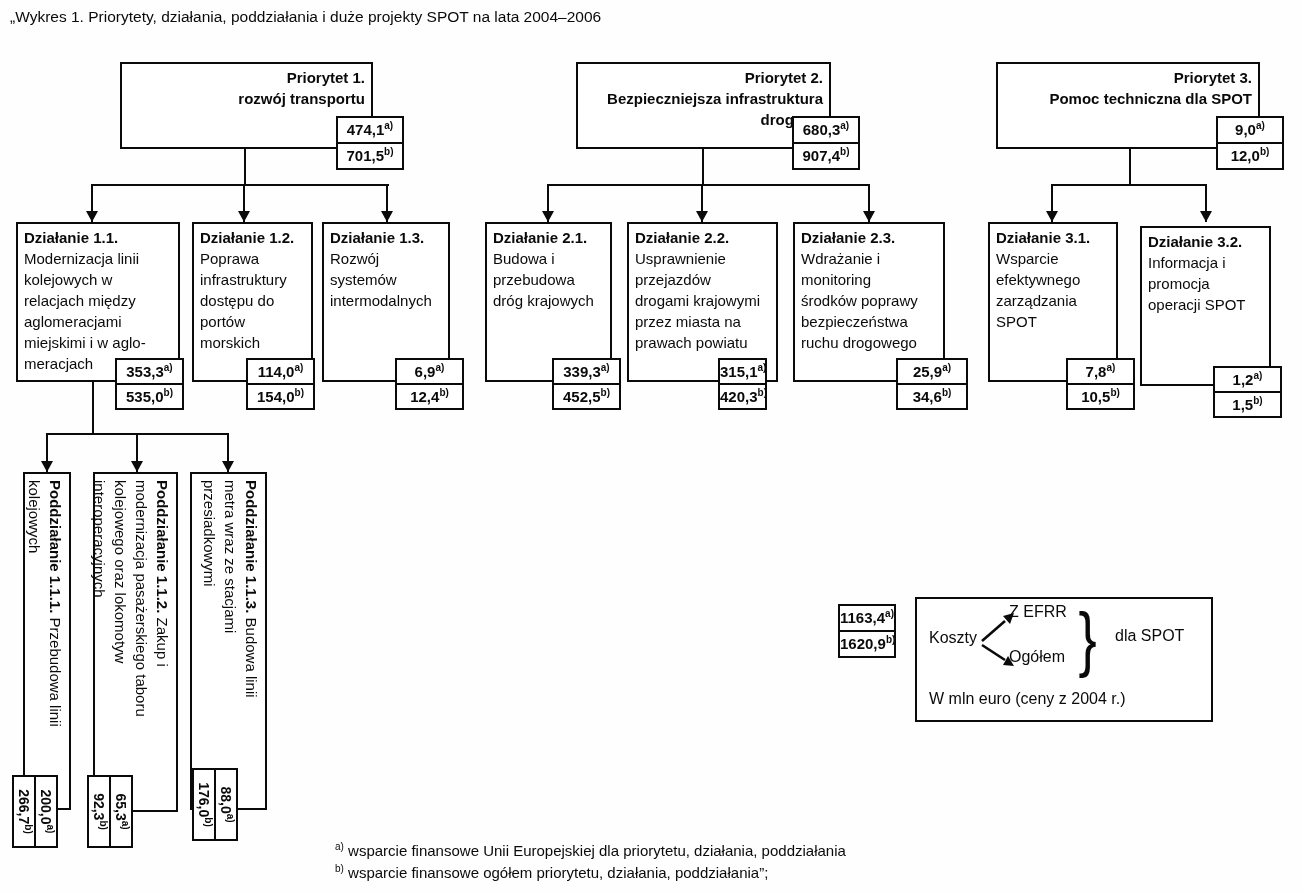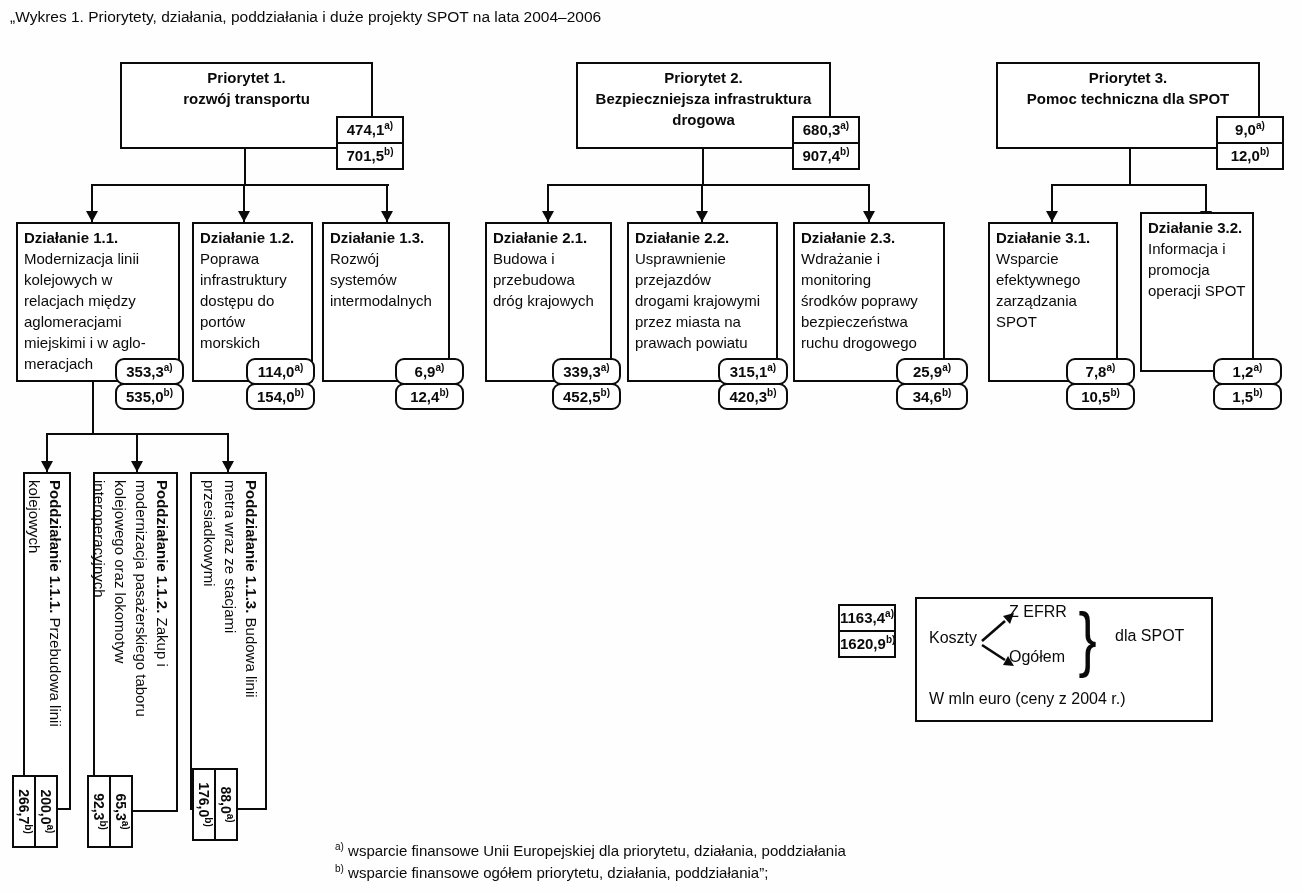--- a/index.html
+++ b/index.html
@@ -7,29 +7,29 @@
     position:relative;width:1302px;height:893px;background:#fefefe;
     font-family:"Liberation Sans","DejaVu Sans",sans-serif;color:#0a0a0a;overflow:hidden;
   }
   .title{position:absolute;left:10px;top:8px;font-size:15.5px;}
   .box{
     position:absolute;border:2px solid #0a0a0a;background:#fff;box-sizing:border-box;
     padding:3px 6px;font-size:15px;line-height:21px;
   }
   .bname{font-weight:700;white-space:nowrap;}
   .ln{white-space:nowrap;}
-  .tcenter{text-align:center;}
+  .tcenter{text-align:right;}
   .vpair{position:absolute;box-sizing:border-box;}
   .vcell{
     box-sizing:border-box;border:2px solid #0a0a0a;background:#fff;font-weight:700;
     text-align:center;font-size:15px;
   }
   .vcell + .vcell{margin-top:-2px;}
   .vc28{height:28px;line-height:24px;}
-  .vc27{height:27px;line-height:23px;border-radius:9px;}
+  .vc27{height:27px;line-height:23px;}
   .vc24{height:24px;line-height:20px;font-size:14px;}
   .vcell sup{font-size:10px;line-height:0;}
   .vline,.hline{position:absolute;background:#0a0a0a;}
   .vline{width:2px;}
   .hline{height:2px;}
   .arr{position:absolute;width:2px;background:#0a0a0a;}
   .arr::after{
     content:"";position:absolute;left:-5px;bottom:0;width:0;height:0;
     border-left:6px solid transparent;border-right:6px solid transparent;
     border-top:11px solid #0a0a0a;
@@ -152,21 +152,21 @@
   </div>
 
   <div class="box" style="left:627px;top:222px;width:151px;height:160px">
     <div class="bname">Działanie 2.2.</div>
     <div class="ln">Usprawnienie</div>
     <div class="ln">przejazdów</div>
     <div class="ln">drogami krajowymi</div>
     <div class="ln">przez miasta na</div>
     <div class="ln">prawach powiatu</div>
   </div>
-  <div class="vpair" style="left:718px;top:358px;width:70px">
+  <div class="vpair" style="left:718px;top:358px;width:49px">
     <div class="vcell vc27"><span>315,1</span><sup>a)</sup></div>
     <div class="vcell vc27"><span>420,3</span><sup>b)</sup></div>
   </div>
 
   <div class="box" style="left:793px;top:222px;width:152px;height:160px">
     <div class="bname">Działanie 2.3.</div>
     <div class="ln">Wdrażanie i</div>
     <div class="ln">monitoring</div>
     <div class="ln">środków poprawy</div>
     <div class="ln">bezpieczeństwa</div>
@@ -182,27 +182,27 @@
     <div class="ln">Wsparcie</div>
     <div class="ln">efektywnego</div>
     <div class="ln">zarządzania</div>
     <div class="ln">SPOT</div>
   </div>
   <div class="vpair" style="left:1066px;top:358px;width:69px">
     <div class="vcell vc27"><span>7,8</span><sup>a)</sup></div>
     <div class="vcell vc27"><span>10,5</span><sup>b)</sup></div>
   </div>
 
-  <div class="box" style="left:1140px;top:212px;width:114px;height:160px">
+  <div class="box" style="left:1140px;top:226px;width:131px;height:160px">
     <div class="bname">Działanie 3.2.</div>
     <div class="ln">Informacja i</div>
     <div class="ln">promocja</div>
     <div class="ln">operacji SPOT</div>
   </div>
-  <div class="vpair" style="left:1213px;top:358px;width:69px">
+  <div class="vpair" style="left:1213px;top:366px;width:69px">
     <div class="vcell vc27"><span>1,2</span><sup>a)</sup></div>
     <div class="vcell vc27"><span>1,5</span><sup>b)</sup></div>
   </div>
 
   <div class="pod" style="left:71px;top:472px;width:376px;height:63px">
     <div class="box" style="left:0;top:0;width:338px;height:48px">
       <div class="ln"><span class="bname">Poddziałanie 1.1.1.</span> <span>Przebudowa linii</span></div>
       <div class="ln">kolejowych</div>
     </div>
     <div class="vpair" style="left:303px;top:13px;width:73px">

